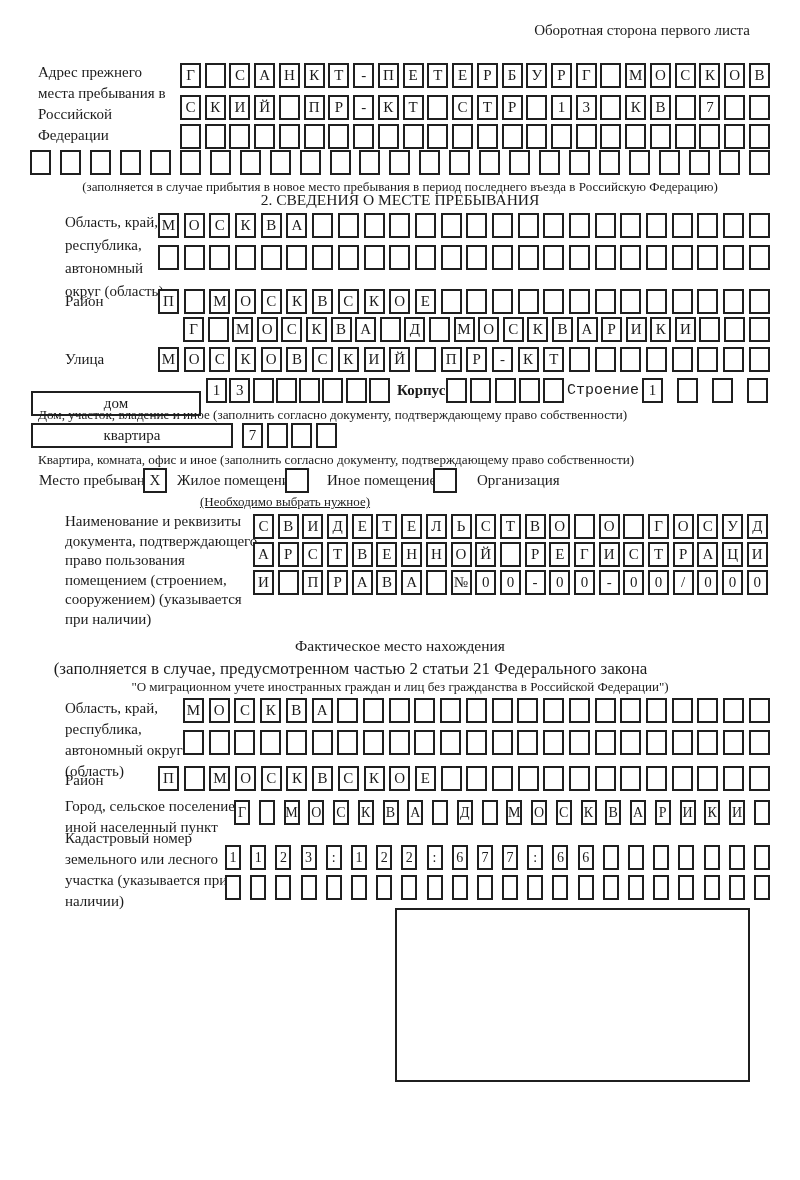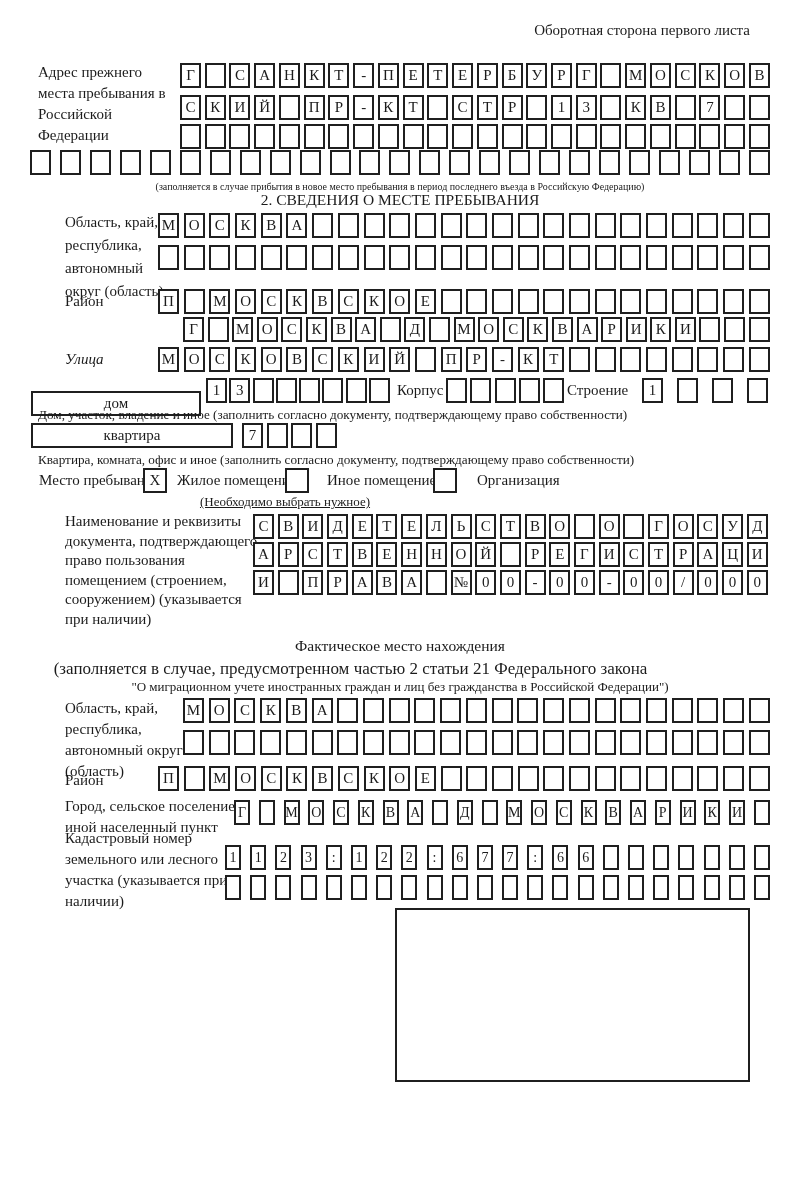--- a/index.html
+++ b/index.html
@@ -4,21 +4,21 @@
 <style>
   html,body{margin:0;padding:0;background:#ffffff;}
   .page{position:relative;width:800px;height:1180px;background:#fff;
         font-family:"Liberation Serif", serif;color:#1b1b1b;overflow:hidden;}
   .abs{position:absolute;}
   .boxrow{position:absolute;display:flex;justify-content:space-between;}
   .cell{flex:none;width:21px;height:25px;border:2px solid #1f1f1f;box-sizing:border-box;
         display:flex;align-items:center;justify-content:center;font-size:15px;background:#fff;}
   .narrow .cell{width:16px;font-size:14px;}
   .label{position:absolute;font-size:15px;line-height:21px;}
-  .caption{position:absolute;font-size:10px;line-height:17px;}
+  .caption{position:absolute;font-size:13px;line-height:17px;}
   .center{text-align:center;}
   .title{position:absolute;font-weight:normal;font-size:15.5px;text-align:center;}
   .namedbox{position:absolute;border:2px solid #1f1f1f;box-sizing:border-box;height:25px;
         display:flex;align-items:center;justify-content:center;font-size:15px;background:#fff;}
   .checkbox{position:absolute;width:24px;height:25px;border:2px solid #1f1f1f;box-sizing:border-box;
         display:flex;align-items:center;justify-content:center;font-size:15px;background:#fff;}
   .bigbox{position:absolute;border:2px solid #1f1f1f;box-sizing:border-box;background:#fff;}
 </style>
 </head>
 <body>
@@ -239,21 +239,21 @@
       <span class="cell">А</span>
       <span class="cell">Р</span>
       <span class="cell">И</span>
       <span class="cell">К</span>
       <span class="cell">И</span>
       <span class="cell"></span>
       <span class="cell"></span>
       <span class="cell"></span>
     </div>
 
-  <div class="label" style="left:65px;top:349px;width:90px;font-style:italic;">Улица</div>
+  <div class="label" style="left:65px;top:349px;width:90px;">Улица</div>
   <div class="boxrow" style="left:158px;top:347px;width:612px;">
       <span class="cell">М</span>
       <span class="cell">О</span>
       <span class="cell">С</span>
       <span class="cell">К</span>
       <span class="cell">О</span>
       <span class="cell">В</span>
       <span class="cell">С</span>
       <span class="cell">К</span>
       <span class="cell">И</span>
@@ -278,29 +278,29 @@
   <div class="boxrow" style="left:206px;top:378px;width:184px;">
       <span class="cell">1</span>
       <span class="cell">3</span>
       <span class="cell"></span>
       <span class="cell"></span>
       <span class="cell"></span>
       <span class="cell"></span>
       <span class="cell"></span>
       <span class="cell"></span>
     </div>
-  <div class="label" style="left:397px;top:380px;">Корпус</div>
+  <div class="label" style="left:397px;top:380px;font-weight:bold;">Корпус</div>
   <div class="boxrow" style="left:446px;top:378px;width:118px;">
       <span class="cell"></span>
       <span class="cell"></span>
       <span class="cell"></span>
       <span class="cell"></span>
       <span class="cell"></span>
     </div>
-  <div class="label" style="left:567px;top:380px;">Строение</div>
+  <div class="label" style="left:567px;top:380px;font-family:Liberation Mono, monospace;">Строение</div>
   <div class="boxrow" style="left:642px;top:378px;width:126px;">
       <span class="cell">1</span>
       <span class="cell"></span>
       <span class="cell"></span>
       <span class="cell"></span>
     </div>
   <div class="caption" style="left:38px;top:406px;width:740px;font-size:13.2px;">Дом, участок, владение и иное (заполнить согласно документу, подтверждающему право собственности)</div>
 
   <div class="namedbox" style="left:31px;top:423px;width:202px;font-family:Liberation Serif, serif;">квартира</div>
   <div class="boxrow" style="left:242px;top:423px;width:95px;">

